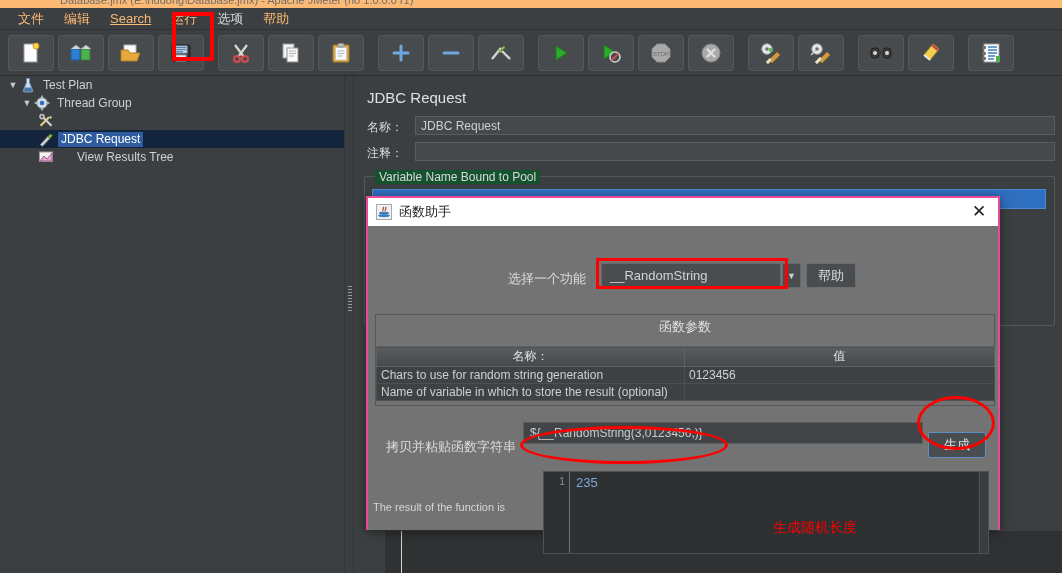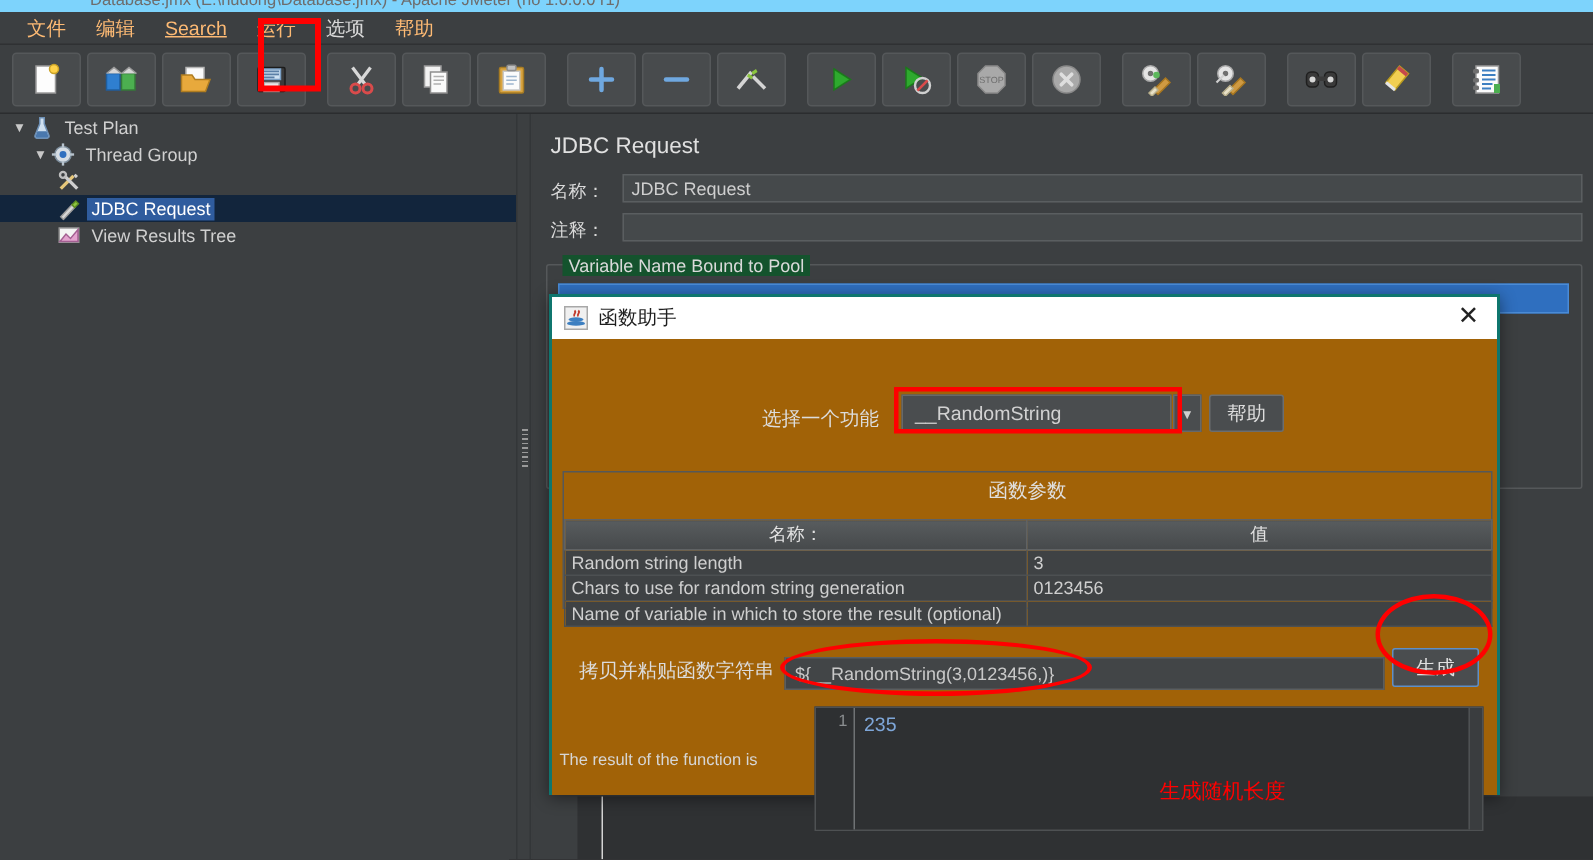--- a/index.html
+++ b/index.html
@@ -13,21 +13,21 @@
   }
   #app {
     position: relative;
     width: 1062px; height: 573px;
     background: #3c3f41;
   }
 
   
   .titlestrip {
     position: absolute; left:0; top:0; width:1062px; height:8px;
-    background:#7dd3fc; overflow:hidden;
+    background:#fdba74; overflow:hidden;
   }
   .titlestrip .tt {
     position:absolute; left:60px; top:-6px;
     font-size:11px; color:#6d6d6d; white-space:nowrap;
   }
 
   
   .menubar {
     position:absolute; left:0; top:8px; width:1062px; height:22px;
     background:#3c3f41;
@@ -115,42 +115,42 @@
   .blue-field {
     position:absolute; background:#2f6fbf; border:1px solid #4a8bd6;
   }
   .darkpanel {
     position:absolute; background:#2f3133;
   }
 
   
   .dialog {
     position:absolute; left:366px; top:196px; width:634px; height:334px;
-    border:2px solid #0f766e;
+    border:2px solid #ec4899;
     background:#3c3f41;
     box-shadow:0 2px 10px rgba(0,0,0,.45);
   }
   .dlg-title {
     position:absolute; left:0; top:0; width:100%; height:28px;
     background:#ffffff; display:flex; align-items:center;
     padding-left:8px;
   }
   .dlg-title .jicon {
     width:16px; height:16px; margin-right:7px; flex:none;
   }
   .dlg-title .ttxt { font-size:13px; color:#1e1e1e; }
   .dlg-close {
     position:absolute; right:10px; top:5px;
     width:18px; height:18px; color:#222;
     font-size:17px; line-height:17px; text-align:center;
     font-family:"DejaVu Sans", sans-serif;
   }
   .dlg-body {
     position:absolute; left:0; top:28px; width:100%; height:304px;
-    background:#a16207;
+    background:#737373;
   }
 
   .sel-label {
     position:absolute; left:140px; top:44px; font-size:13px; color:#dcdcdc;
   }
   .combo {
     position:absolute; left:233px; top:37px; width:180px; height:25px;
     background:#4a4d4f; border:1px solid #66696b;
     display:flex; align-items:center;
   }
@@ -191,21 +191,21 @@
   .ptable td {
     height:17px; font-size:12px; color:#cfcfcf;
     border:1px solid #4d5052; padding:0 4px;
     background:#3f4244; white-space:nowrap; overflow:hidden;
   }
 
   .copy-label {
     position:absolute; left:18px; top:212px; font-size:13px; color:#dcdcdc;
   }
   .copy-field {
-    position:absolute; left:155px; top:212px; width:400px; height:22px;
+    position:absolute; left:155px; top:196px; width:400px; height:22px;
     background:#424547; border:1px solid #5a5e60;
     font-size:12px; color:#c9c9c9; padding:3px 6px; white-space:nowrap;
     overflow:hidden;
   }
   .gen-btn {
     position:absolute; left:560px; top:206px; width:58px; height:26px;
     background:#4a4d4f; border:1px solid #5f8fc7; border-radius:2px;
     display:flex; align-items:center; justify-content:center;
     font-size:13px; color:#e0e0e0;
   }
@@ -529,21 +529,21 @@
     <div class="tree-row selected" style="padding-left:38px;">
       <span class="tree-ico">
         <svg width="16" height="16" viewBox="0 0 16 16">
           <path d="M2.5 13.5 L10 5.5 l1.8 1.8 l-7.5 8z" fill="#d7d7d7" stroke="#9b9b9b"></path>
           <path d="M10 5.5 l2.5 -2.5 l1.8 1.8 l-2.5 2.5z" fill="#8dc63f" stroke="#5e8c22"></path>
         </svg>
       </span>
       <span class="tree-label">JDBC Request</span>
     </div>
 
-    <div class="tree-row" style="padding-left:38px;">
+    <div class="tree-row" style="padding-left:38px;gap:16px;">
       <span class="tree-ico">
         <svg width="16" height="16" viewBox="0 0 16 16">
           <rect x="1.5" y="3" width="13" height="9.5" fill="#f4f4f4" stroke="#9b9b9b"></rect>
           <path d="M2 12 L6 7 L9 10 L14 4 L14 12z" fill="#e3a3cf" stroke="#a35f92"></path>
         </svg>
       </span>
       <span class="tree-label">View Results Tree</span>
     </div>
   </div>
 
@@ -603,24 +603,20 @@
             <col style="width:310px">
           </colgroup>
         <thead>
           <tr>
             <th>名称：</th>
             <th>值</th>
           </tr>
         </thead>
         <tbody>
           <tr>
-            <td>Random string length</td>
-            <td>3</td>
-          </tr>
-          <tr>
             <td>Chars to use for random string generation</td>
             <td>0123456</td>
           </tr>
           <tr>
             <td>Name of variable in which to store the result (optional)</td>
             <td></td>
           </tr>
         </tbody>
       </table>
 

